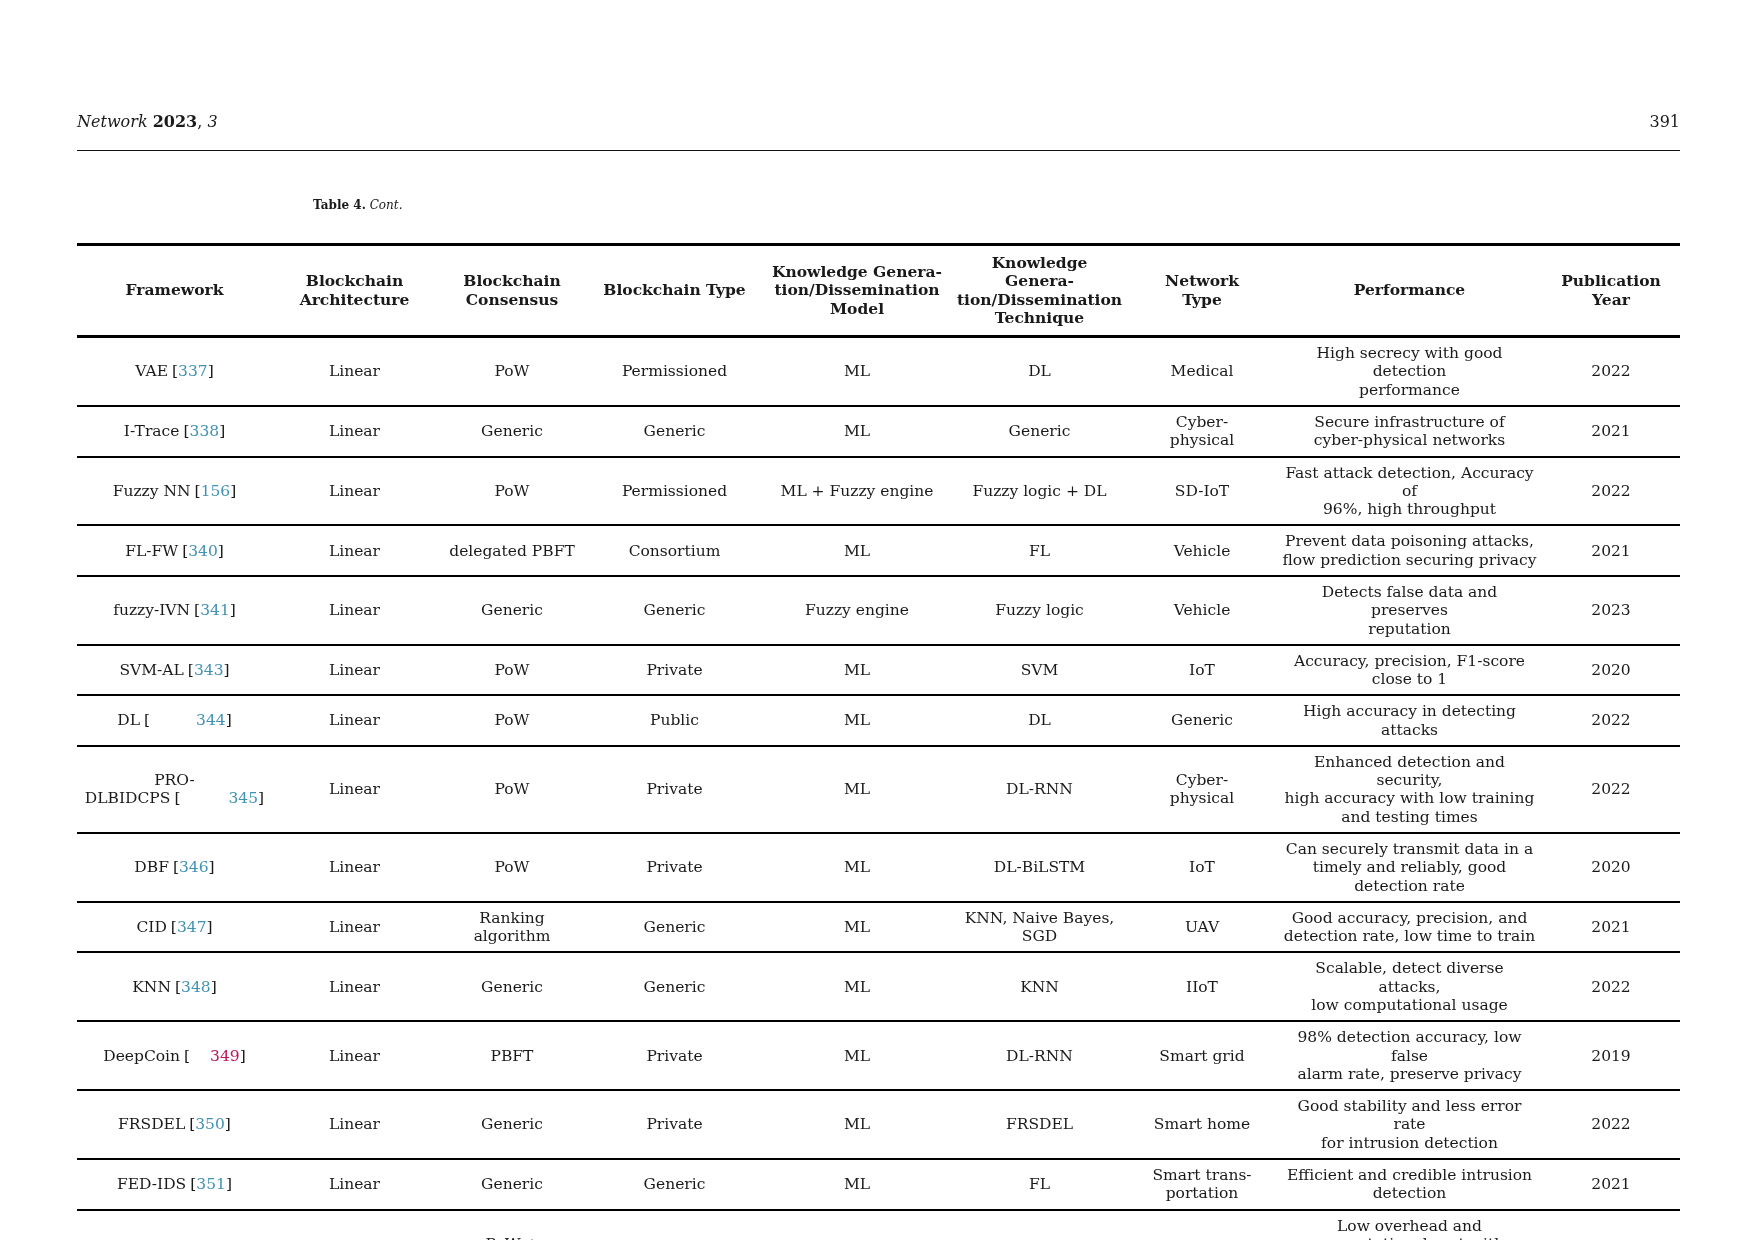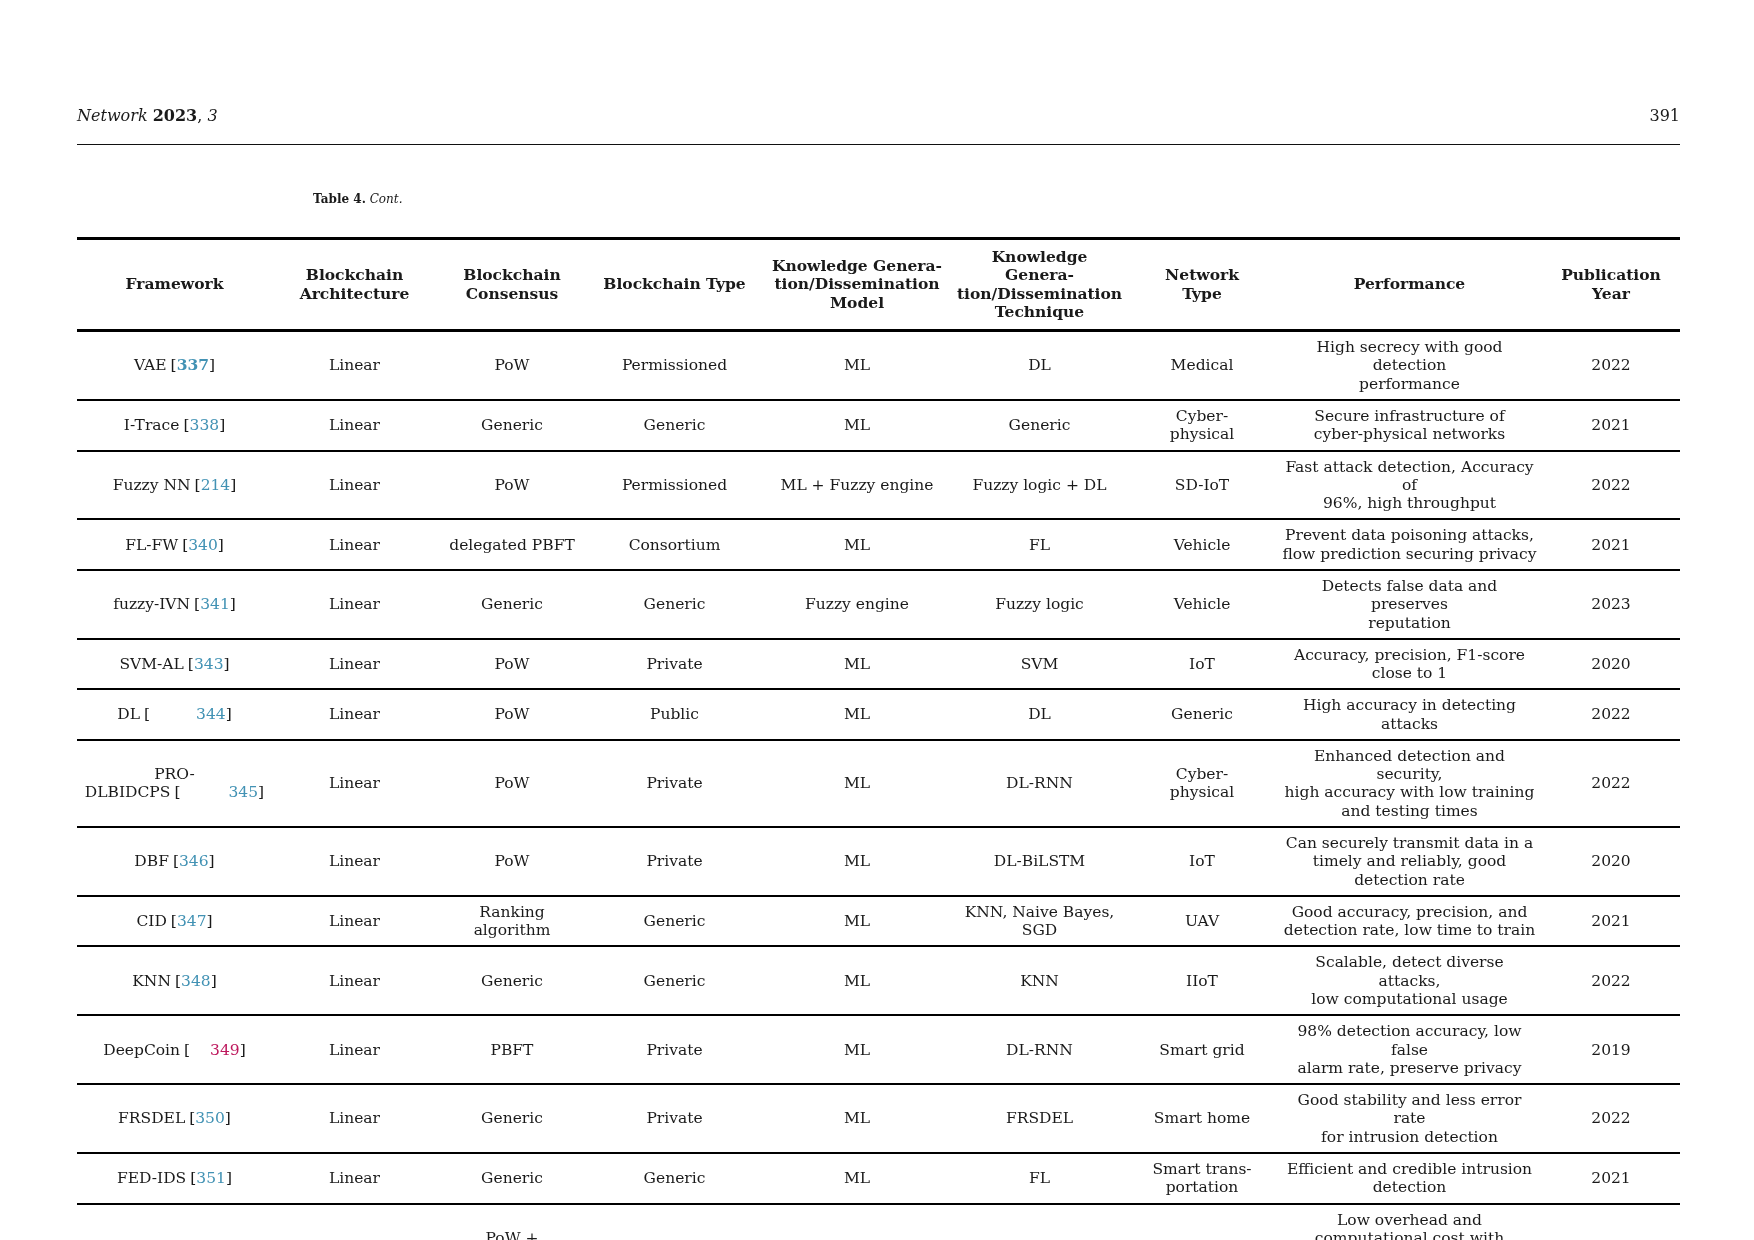--- a/index.html
+++ b/index.html
@@ -1,19 +1,19 @@
 <!DOCTYPE html>
 <html><head>
 <meta charset="utf-8">
 <style>
   * { margin: 0; padding: 0; box-sizing: border-box; }
   html, body { width: 1754px; height: 1240px; background: #ffffff; }
   body { font-family: "DejaVu Serif", "Liberation Serif", serif; color: #1a1a1a; position: relative; }
 
-  .page { position: absolute; left: 0; top: 8px; width: 1754px; height: 872px; background: #fff; }
+  .page { position: absolute; left: 0; top: 14px; width: 1754px; height: 872px; background: #fff; }
 
   
   .running-head {
     position: absolute; left: 77px; right: 74px; top: 98px;
     display: flex; justify-content: space-between; align-items: baseline;
     font-size: 16px;
   }
   .rh-left .journal { font-style: italic; }
   .rh-left .year { font-weight: bold; font-style: normal; }
   .rh-left .issue { font-style: italic; }
@@ -97,21 +97,21 @@
 Technique</th>
           <th>Network
 Type</th>
           <th>Performance</th>
           <th>Publication
 Year</th>
         </tr>
     </thead>
     <tbody>
         <tr>
-          <td><span>VAE</span><span class="cite"><span>[</span><span class="ref" style="color: rgb(66, 146, 180); font-weight: bold;">337</span><span>]</span></span></td>
+          <td><span>VAE</span><span class="cite"><span>[</span><span class="ref" style="color: rgb(66, 146, 180);">337</span><span>]</span></span></td>
           <td>Linear</td>
           <td>PoW</td>
           <td>Permissioned</td>
           <td>ML</td>
           <td>DL</td>
           <td>Medical</td>
           <td>High secrecy with good detection
 performance</td>
           <td>2022</td>
         </tr>
@@ -122,21 +122,21 @@
           <td>Generic</td>
           <td>ML</td>
           <td>Generic</td>
           <td>Cyber-
 physical</td>
           <td>Secure infrastructure of
 cyber-physical networks</td>
           <td>2021</td>
         </tr>
         <tr>
-          <td><span>Fuzzy NN</span><span class="cite"><span>[</span><span class="ref" style="color: rgb(66, 146, 180);">214</span><span>]</span></span></td>
+          <td><span>Fuzzy NN</span><span class="cite"><span>[</span><span class="ref" style="color: rgb(66, 146, 180);">156</span><span>]</span></span></td>
           <td>Linear</td>
           <td>PoW</td>
           <td>Permissioned</td>
           <td>ML + Fuzzy engine</td>
           <td>Fuzzy logic + DL</td>
           <td>SD-IoT</td>
           <td>Fast attack detection, Accuracy of
 96%, high throughput</td>
           <td>2022</td>
         </tr>

